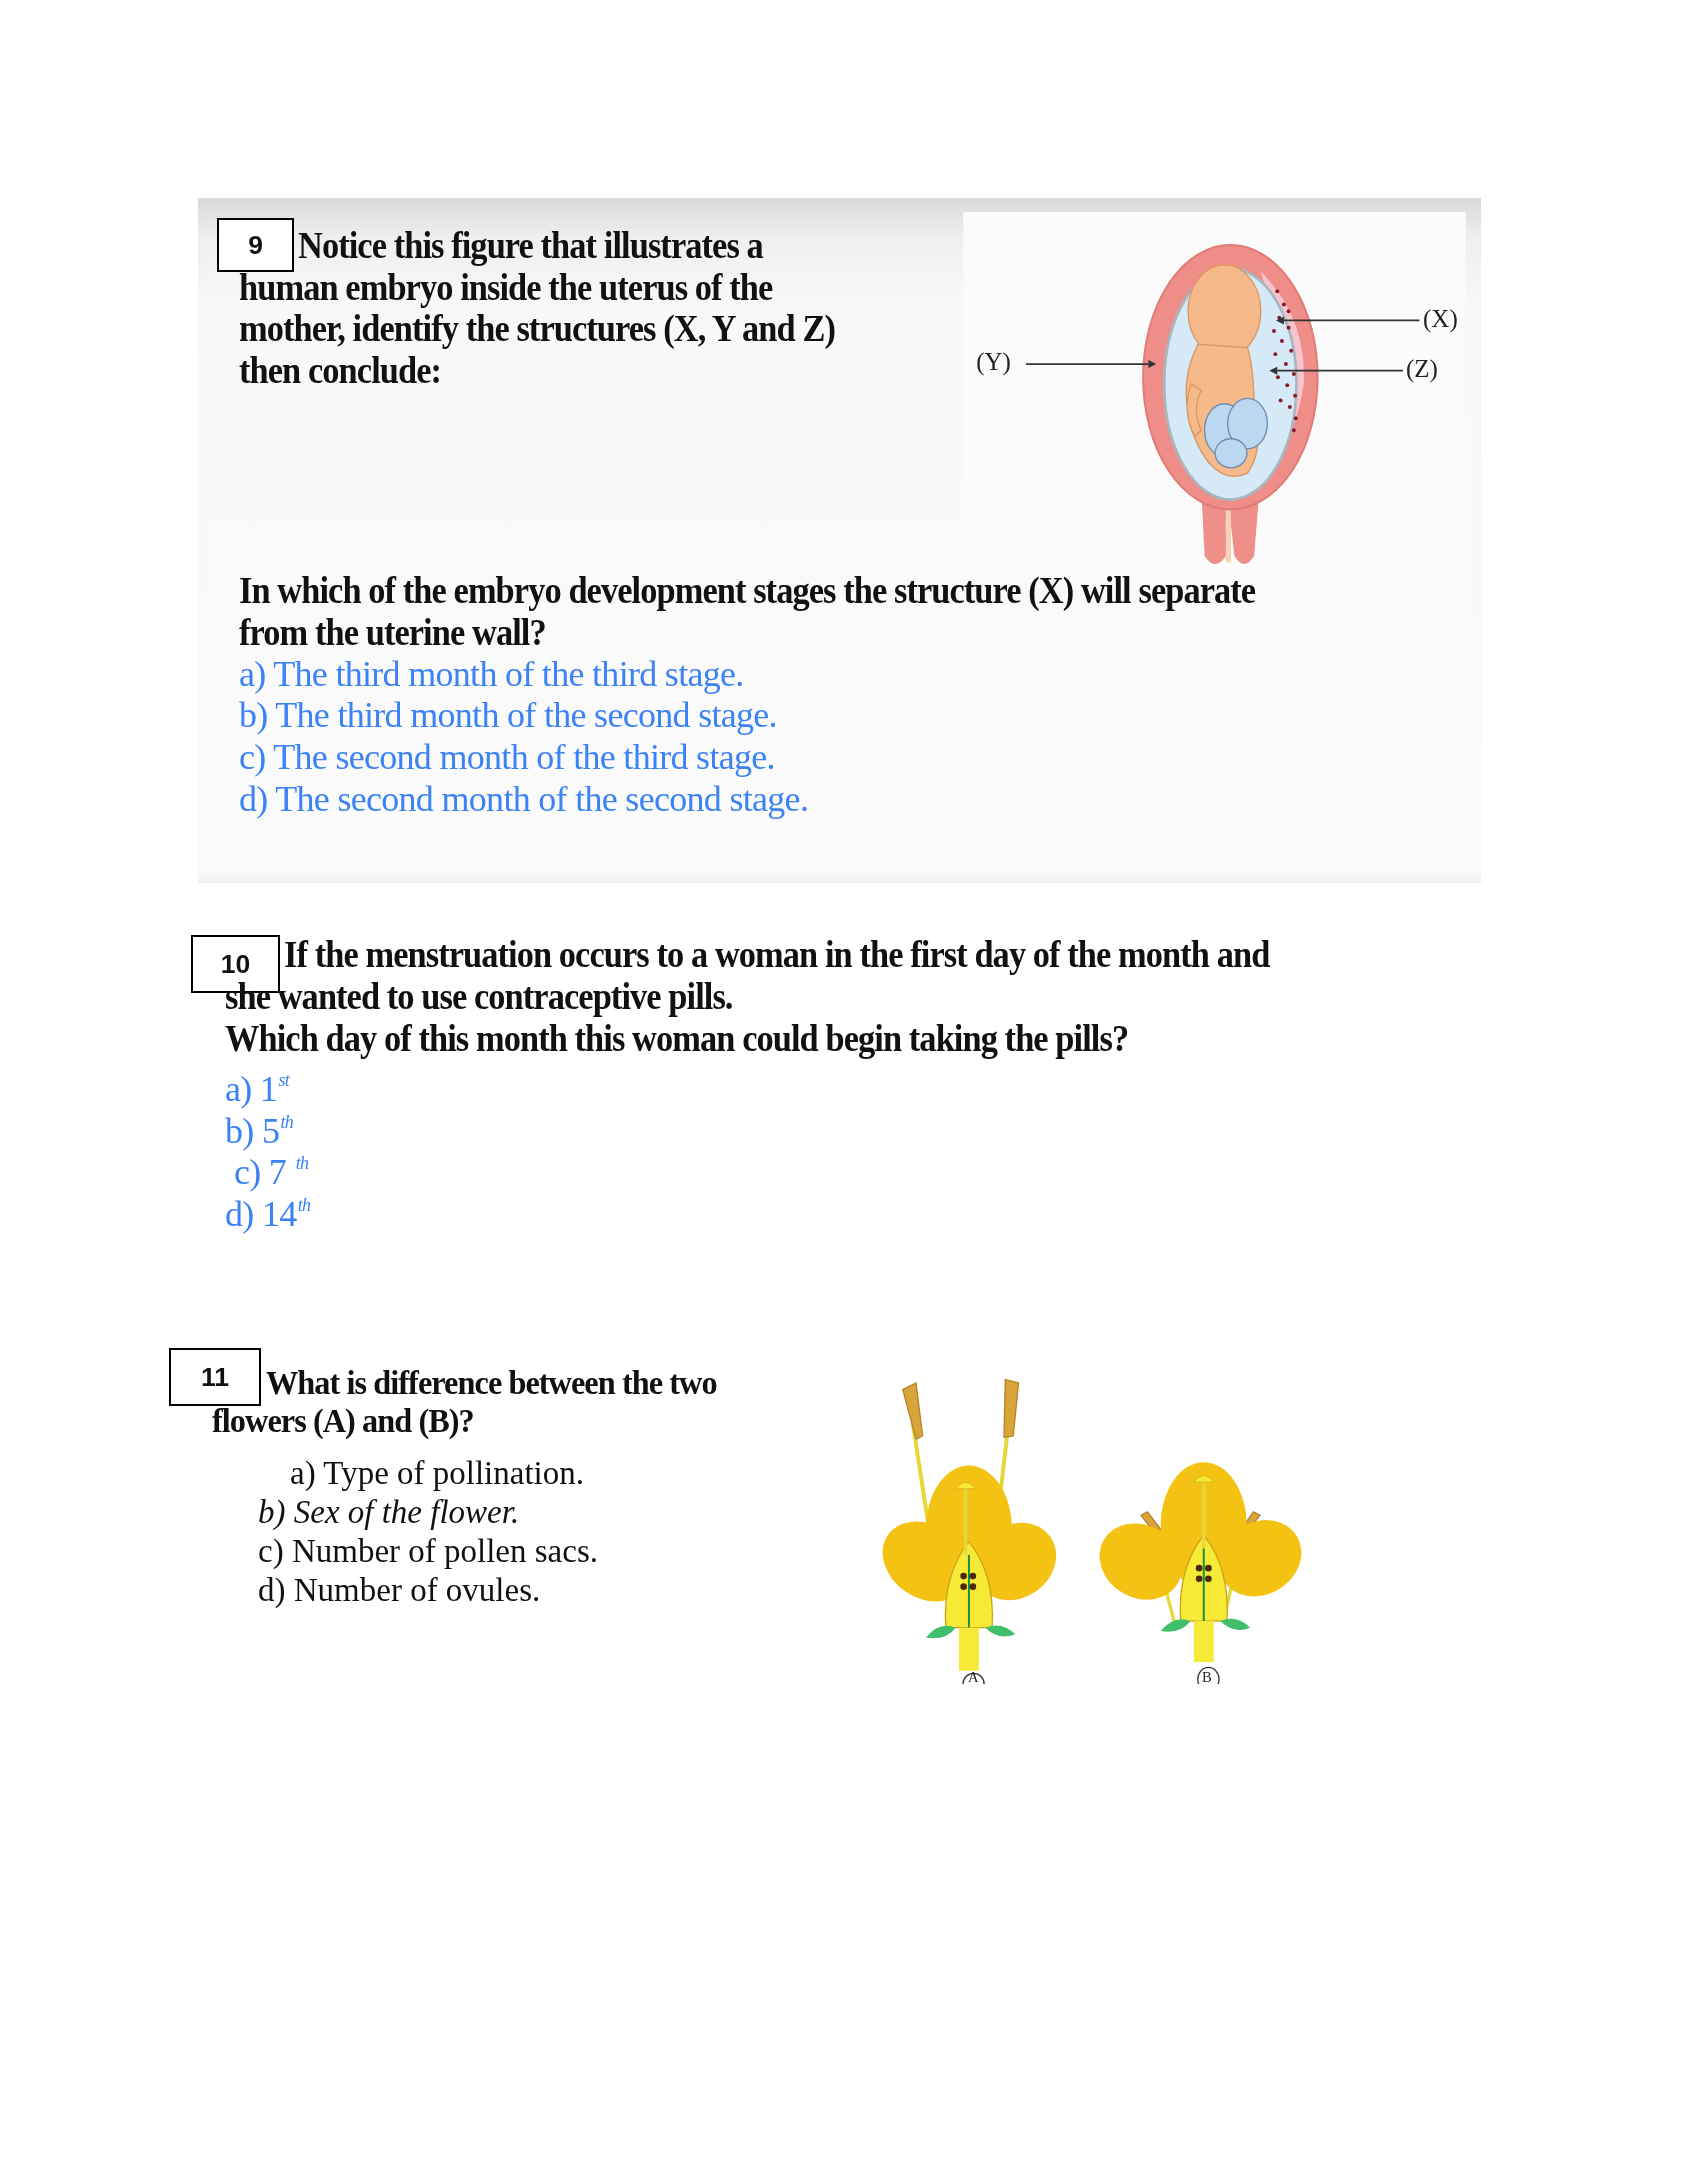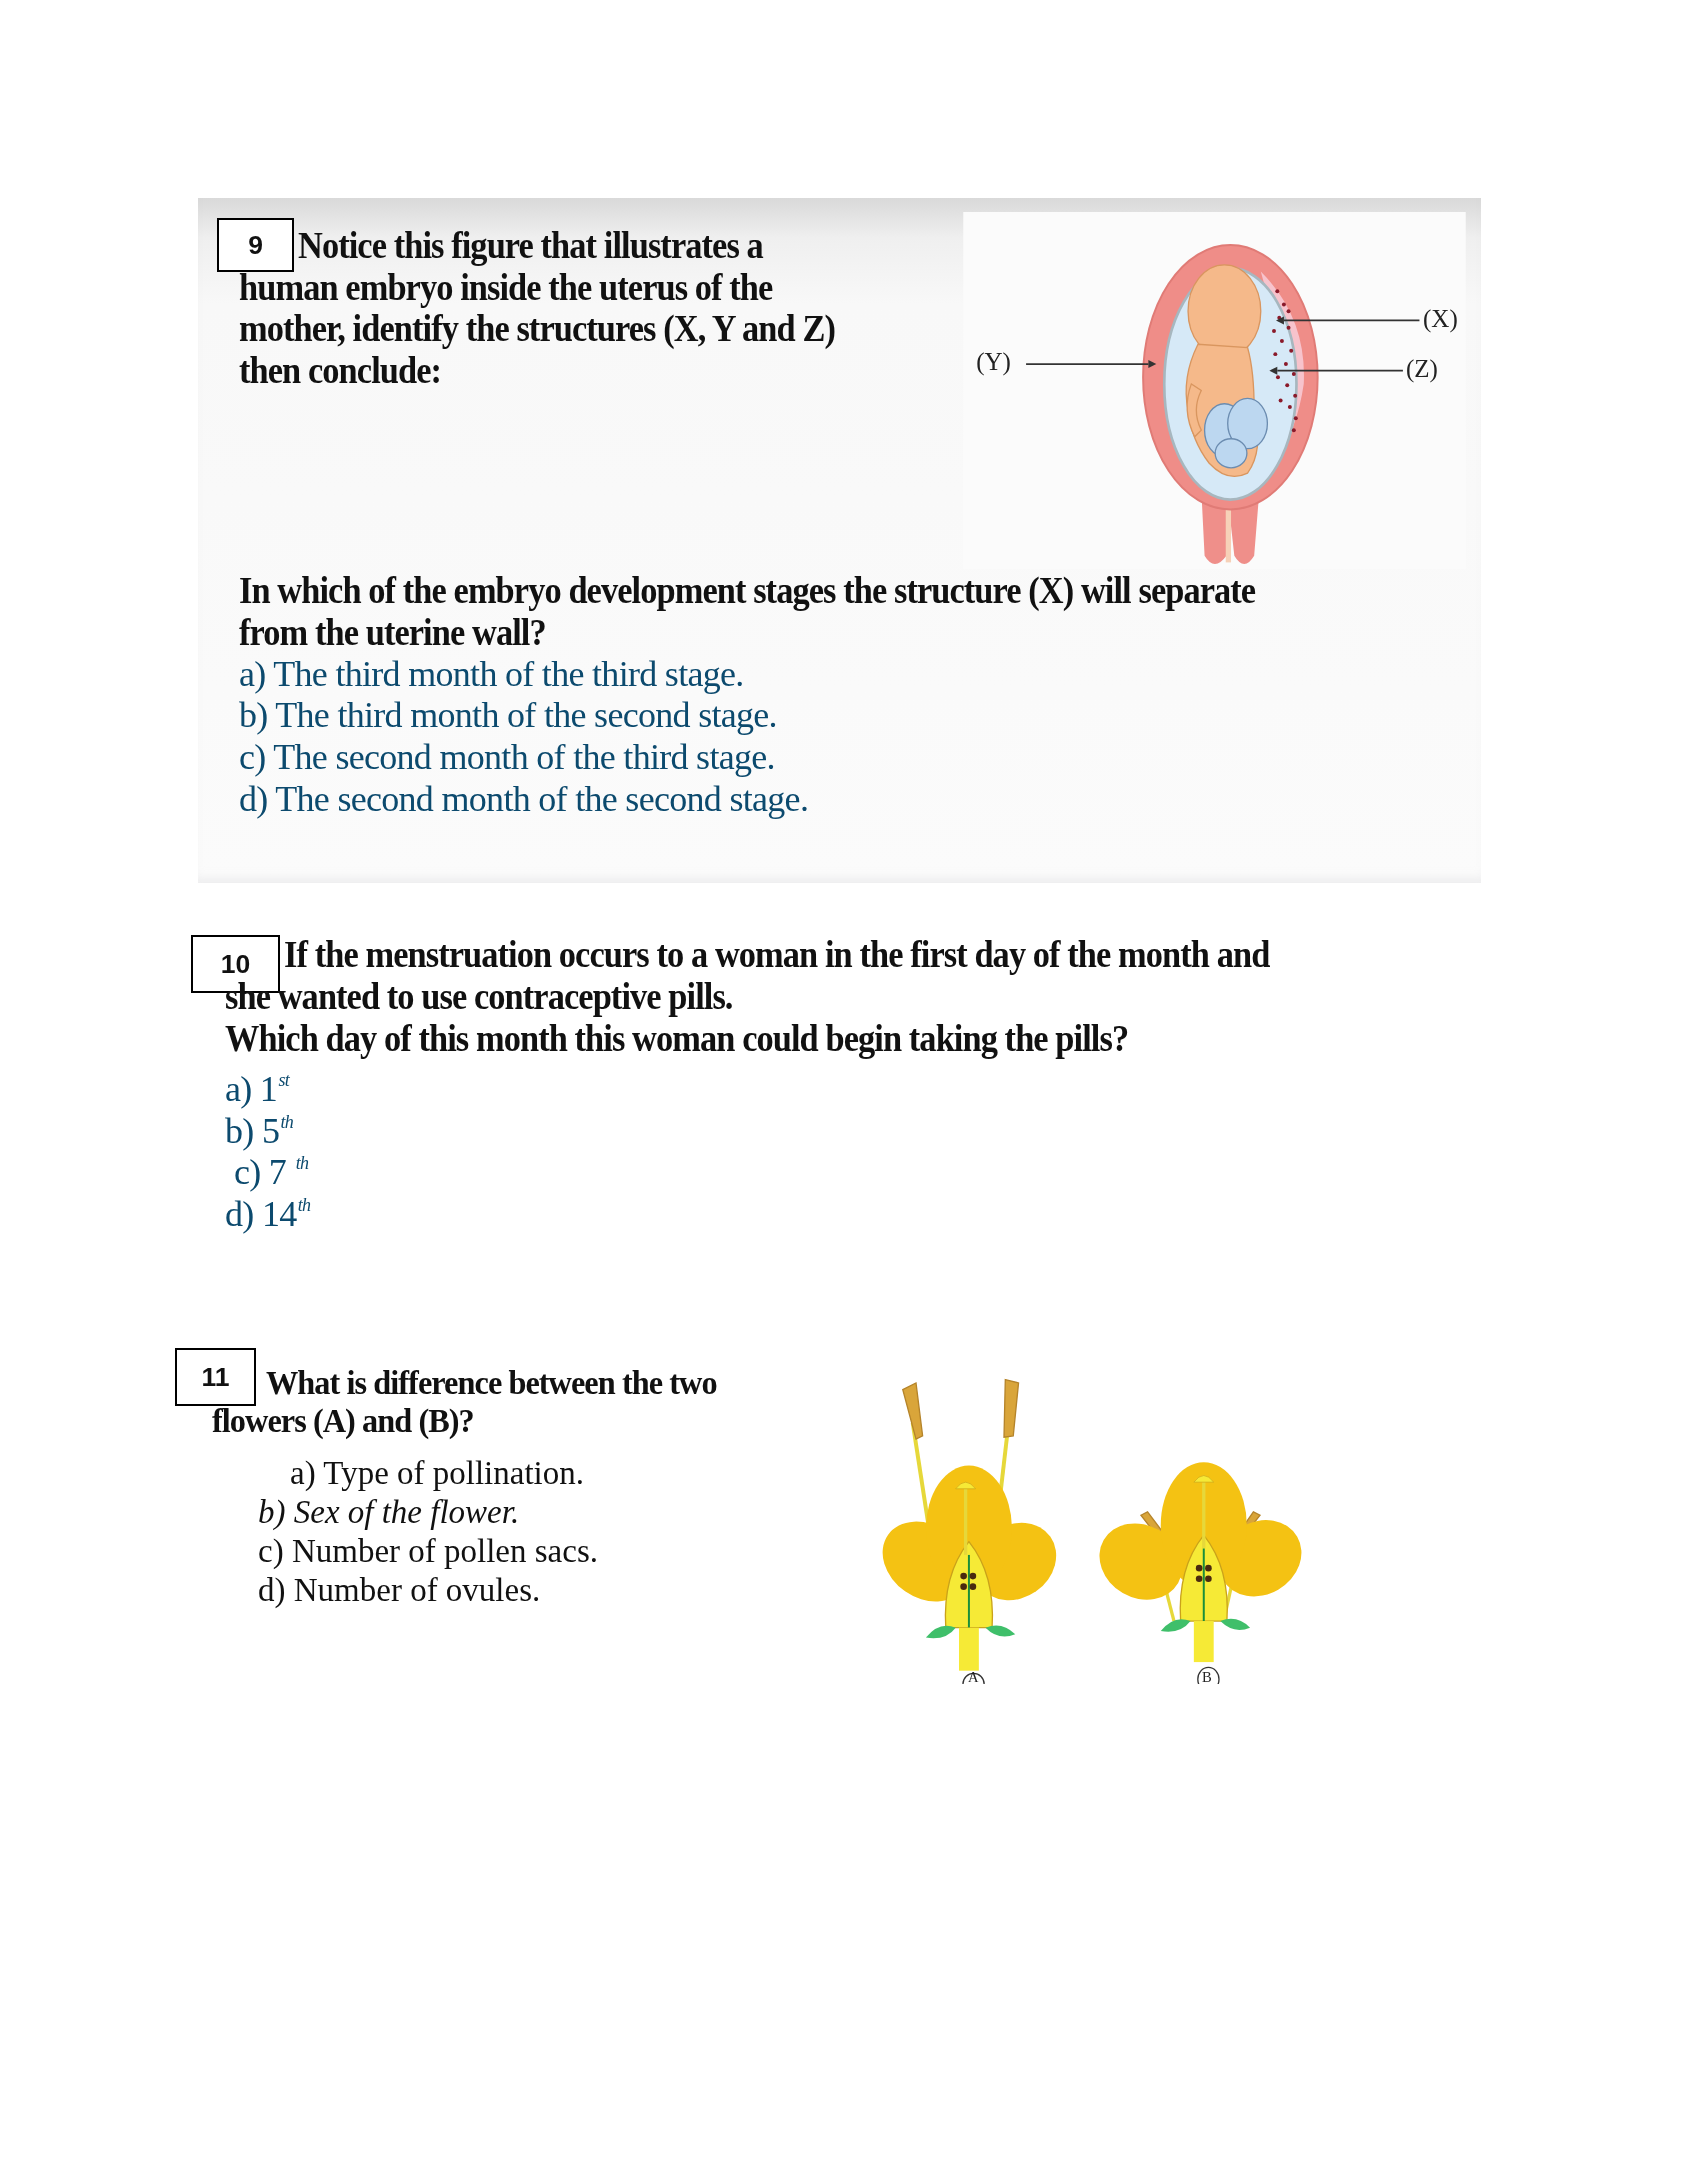--- a/index.html
+++ b/index.html
@@ -11,21 +11,21 @@
   .panel {
     left: 198px; top: 198px; width: 1283px; height: 685px;
     background: linear-gradient(to bottom, #d9d9d9 0px, #efefef 40px, #f8f8f8 106px, #fbfbfb 100%);
   }
   .panel-inner { position: absolute; inset: 0; box-shadow: inset 0 -9.3px 12px -6.6px rgba(200,200,205,0.35); }
   .qbox {
     border: 2px solid #000; background: #fff; font-family: "Liberation Sans", "DejaVu Sans", sans-serif;
     font-weight: bold; font-size: 26.5px; display: flex; align-items: center; justify-content: center; box-sizing: border-box;
   }
   .bold-line { font-weight: bold; font-size: 37px; line-height: 41px; white-space: nowrap; letter-spacing: -1px; transform-origin: left top; }
-  .opt-line { font-size: 36px; line-height: 41px; white-space: nowrap; letter-spacing: -0.7px; color: #0c4a6e; }
+  .opt-line { font-size: 36px; line-height: 41px; white-space: nowrap; letter-spacing: -0.7px; color: #3b82f6; }
   .opt11 { font-size: 33px; line-height: 38px; white-space: nowrap; color: #111; }
   sup { font-size: 0.5em; vertical-align: 0.85em; margin-left: 1.3px; font-style: italic; }
   .fig-label { font-family: "Liberation Serif", serif; font-size: 25px; color: #222; }
 </style>
 </head>
 <body>
 
 <div class="abs panel">
     <div class="panel-inner"></div>
   </div>
@@ -119,21 +119,21 @@
 <div class="abs opt-line" style="left:225px; top:1102px;">
   <span>b) 5</span><sup>th</sup>
 </div>
 <div class="abs opt-line" style="left:234px; top:1143px;">
   <span style="white-space:pre;">c) 7 </span><sup>th</sup>
 </div>
 <div class="abs opt-line" style="left:225px; top:1185px;">
   <span>d) 14</span><sup>th</sup>
 </div>
 
-<div class="abs qbox" style="left:175px; top:1348px; width:81px; height:58px;">
+<div class="abs qbox" style="left:169px; top:1348px; width:92px; height:58px;">
   <span>11</span>
 </div>
 <div class="abs bold-line" style="left:266px; top:1362px; font-size:34px; transform:scaleX(0.95);">What is difference between the two</div>
 <div class="abs bold-line" style="left:212px; top:1400px; font-size:34px; transform:scaleX(0.95);">flowers (A) and (B)?</div>
 
 <div class="abs opt11" style="left:258px; top:1454px;margin-left:32px;">a) Type of pollination.</div>
 <div class="abs opt11" style="left:258px; top:1493px;font-style:italic;">b) Sex of the flower.</div>
 <div class="abs opt11" style="left:258px; top:1532px;">c) Number of pollen sacs.</div>
 <div class="abs opt11" style="left:258px; top:1571px;">d) Number of ovules.</div>
 

